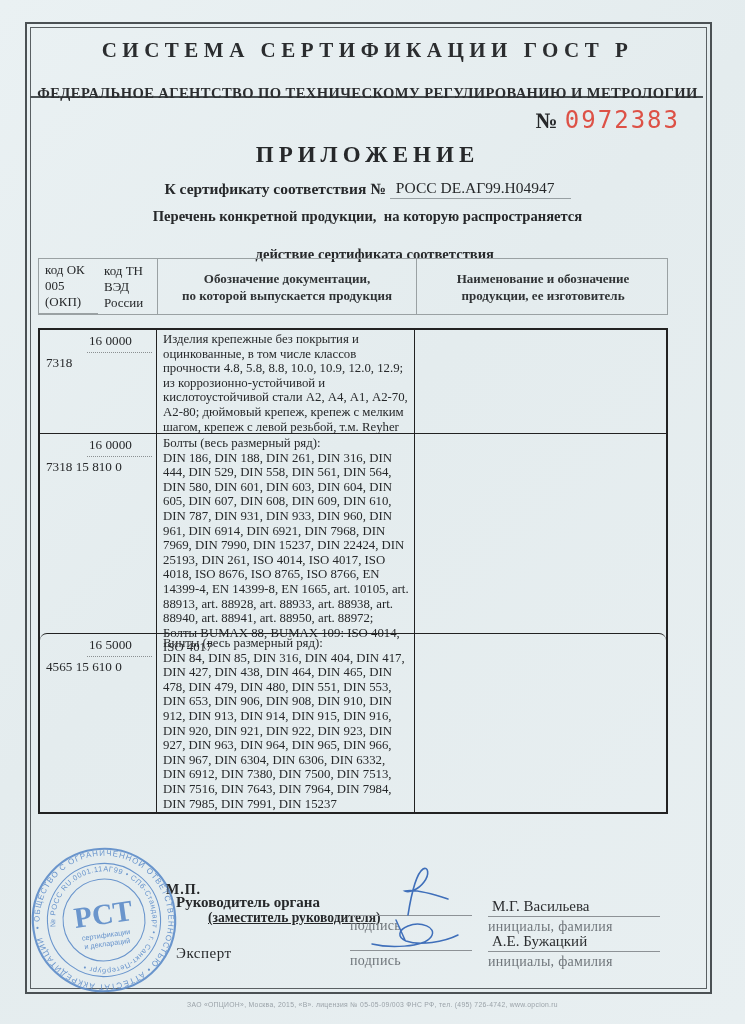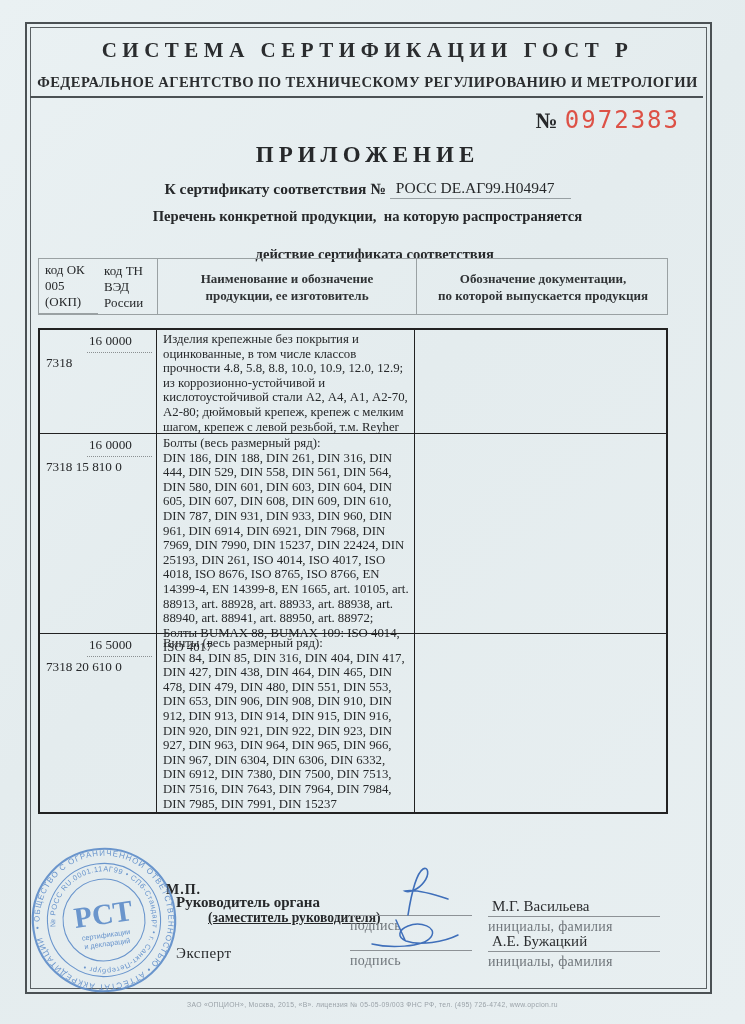--- a/index.html
+++ b/index.html
@@ -8,21 +8,21 @@
         background:linear-gradient(135deg,#eaf1f3 0%,#e4ecee 45%,#e8eff1 100%);color:#26282a;}
 
   
   .frame{position:absolute;left:25px;top:22px;width:683px;height:968px;border:2px solid #4b5154;}
   .frame::before{content:"";position:absolute;inset:3px;border:1px solid #5a6063;}
 
   .header-rule{position:absolute;left:30px;top:96px;width:673px;height:2px;background:#4b5154;}
 
   .title1{position:absolute;left:25px;top:38px;width:685px;text-align:center;
           font-weight:bold;font-size:21px;letter-spacing:5.5px;color:#2b2d2f;}
-  .title2{position:absolute;left:25px;top:74px;width:685px;text-align:center;
+  .title2{position:absolute;left:25px;top:85px;width:685px;text-align:center;
           font-weight:bold;font-size:14.6px;letter-spacing:0.4px;color:#2b2d2f;}
 
   .blank-no{position:absolute;left:470px;top:106px;width:210px;display:flex;align-items:baseline;justify-content:flex-end;gap:7px;}
   .blank-no .sign{font-size:22px;font-weight:bold;color:#26282a;}
   .blank-no .digits{font-family:"DejaVu Sans Mono","Liberation Mono",monospace;
                     font-size:24px;letter-spacing:2px;color:#dd5146;}
 
   .doc-title{position:absolute;left:0;top:142px;width:735px;text-align:center;
              font-weight:bold;font-size:23px;letter-spacing:5px;}
 
@@ -49,21 +49,21 @@
   .tbody{position:absolute;left:38px;top:328px;width:630px;border:2px solid #222;box-sizing:border-box;}
   .trow{display:grid;grid-template-columns:116px 258px auto;box-sizing:border-box;}
   .trow + .trow{border-top:1.5px solid #222;}
   .trow .cell{box-sizing:border-box;}
   .trow .cell + .cell{border-left:1.5px solid #222;}
   .code-cell{padding:2px 4px 0 4px;font-size:13.2px;line-height:16px;}
   .code-top{border-bottom:1px dotted #8b9092;padding:1px 0 3px 2px;margin-left:43px;}
   .code-bottom{padding:2px 0 0 2px;}
   .prod-cell{padding:2px 5px 2px 6px;font-size:12.8px;line-height:14.6px;text-align:left;}
   .prod-head{white-space:pre-wrap;}
-  .row1{height:103px;} .row2{height:200px;} .row3{height:179px;}
+  .row1{height:103px;} .row2{height:200px;} .row3{height:179px;border-radius:7px;}
 
   
   .mp{position:absolute;left:166px;top:882px;font-size:14px;font-weight:bold;letter-spacing:1px;z-index:3;}
   .role1{position:absolute;left:176px;top:894px;font-size:15px;font-weight:bold;}
   .role2{position:absolute;left:176px;top:910px;font-size:13.6px;font-weight:bold;text-decoration:underline;margin-left:32px;}
   .role3{position:absolute;left:176px;top:945px;font-size:15px;font-weight:normal;letter-spacing:0.5px;}
 
   .sigline{position:absolute;height:1px;background:#8d9296;}
   .sig-caption{position:absolute;font-size:14px;color:#6f757a;text-align:left;letter-spacing:0.3px;}
   .name{position:absolute;font-size:15px;color:#2b2d2f;}
@@ -101,26 +101,26 @@
   <div class="subtitle"><span>Перечень конкретной продукции,  на которую распространяется</span><br>
     <span>действие сертификата соответствия</span>
   </div>
 
   <div class="thead">
     <div class="c th-col1">
       <div class="half">код ОК 005 (ОКП)</div>
       <div class="half">код ТН ВЭД России</div>
     </div>
     <div class="c th-center">
+      <span>Обозначение документации,</span>
+      <span>по которой выпускается продукция</span>
+    </div>
+    <div class="c th-center">
       <span>Наименование и обозначение</span>
       <span>продукции, ее изготовитель</span>
-    </div>
-    <div class="c th-center">
-      <span>Обозначение документации,</span>
-      <span>по которой выпускается продукция</span>
     </div>
   </div>
 
   <div class="tbody">
 
     <div class="trow row1">
       <div class="cell code-cell">
         <div class="code-top">16 0000</div>
         <div class="code-bottom">7318</div>
       </div>
@@ -138,21 +138,21 @@
       <div class="cell prod-cell">
         <div class="prod-head">Болты (весь размерный ряд):</div>
         <span>DIN 186, DIN 188, DIN 261, DIN 316, DIN 444, DIN 529, DIN 558, DIN 561, DIN 564, DIN 580, DIN 601, DIN 603, DIN 604, DIN 605, DIN 607, DIN 608, DIN 609, DIN 610, DIN 787, DIN 931, DIN 933, DIN 960, DIN 961, DIN 6914, DIN 6921, DIN 7968, DIN 7969, DIN 7990, DIN 15237, DIN 22424, DIN 25193, DIN 261, ISO 4014, ISO 4017, ISO 4018, ISO 8676, ISO 8765, ISO 8766,  EN 14399-4, EN 14399-8, EN 1665, art. 10105, art. 88913, art. 88928, art. 88933, art. 88938, art. 88940,  art. 88941, art. 88950, art. 88972; Болты BUMAX 88, BUMAX 109: ISO 4014, ISO 4017</span>
       </div>
       <div class="cell"></div>
     </div>
 
     <div class="trow row3">
       <div class="cell code-cell">
         <div class="code-top">16 5000</div>
-        <div class="code-bottom">7318 20 610 0</div>
+        <div class="code-bottom">4565 15 610 0</div>
       </div>
       <div class="cell prod-cell">
         <div class="prod-head">Винты (весь размерный ряд):</div>
         <span>DIN 84, DIN 85, DIN 316, DIN 404, DIN 417, DIN 427, DIN 438, DIN 464, DIN 465, DIN 478, DIN 479, DIN 480, DIN 551, DIN 553, DIN 653, DIN 906, DIN 908, DIN 910, DIN 912, DIN 913, DIN 914, DIN 915, DIN 916, DIN 920, DIN 921, DIN 922, DIN 923, DIN 927, DIN 963, DIN 964, DIN 965, DIN 966, DIN 967, DIN 6304, DIN 6306, DIN 6332, DIN 6912, DIN 7380, DIN 7500, DIN 7513, DIN 7516,  DIN 7643, DIN 7964, DIN 7984, DIN 7985, DIN 7991, DIN 15237</span>
       </div>
       <div class="cell"></div>
     </div>
   </div>
 
   <svg class="stamp" viewBox="0 0 160 160">

